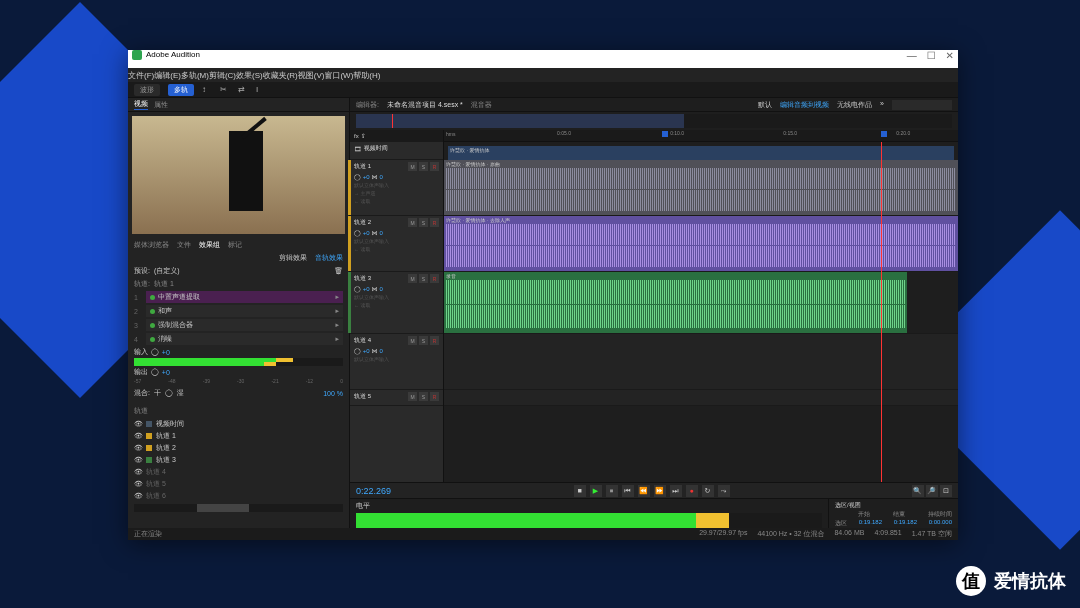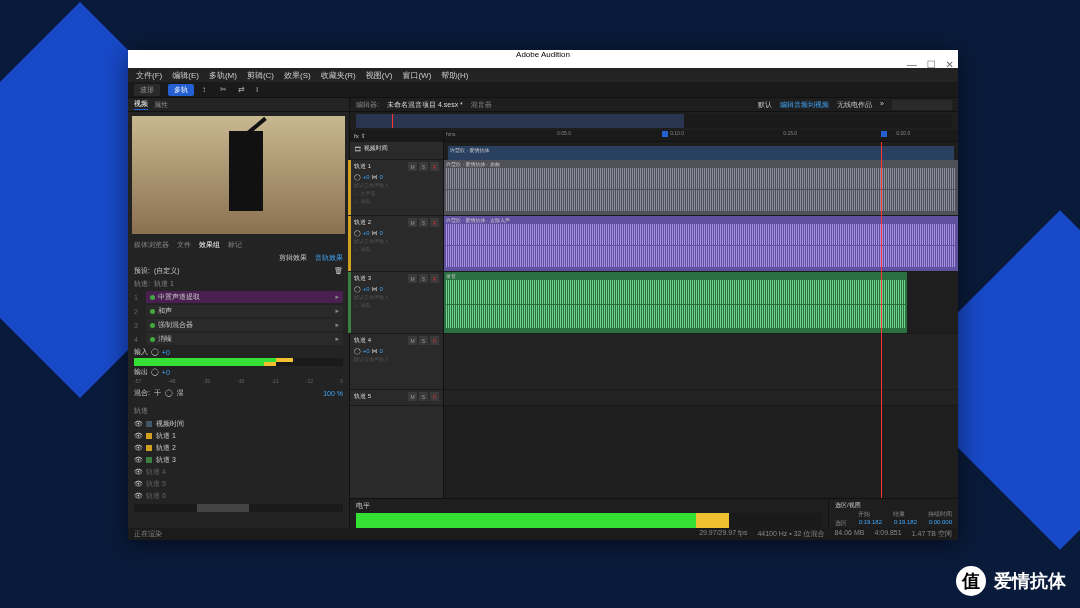--- a/index.html
+++ b/index.html
@@ -2,24 +2,24 @@
 <html><head>
 <meta charset="utf-8">
 <style>
 * { margin:0; padding:0; box-sizing:border-box; font-family:"Microsoft YaHei",Arial,sans-serif; }
 body { background:#0a1a3a; width:1080px; height:608px; position:relative; overflow:hidden; }
 .bgshape { position:absolute; background:#1a4fd8; }
 .bgshape.s1 { width:280px; height:280px; left:-60px; top:60px; transform:rotate(45deg); opacity:.9; }
 .bgshape.s2 { width:240px; height:240px; right:-100px; top:260px; transform:rotate(45deg); opacity:.9; }
 
 .window { position:absolute; left:128px; top:50px; width:830px; height:490px; background:#1e1e1e; box-shadow:0 4px 24px rgba(0,0,0,.5); font-size:8px; color:#ccc; }
-.titlebar { height:18px; background:#fff; color:#000; display:flex; align-items:center; padding:0 4px;flex-direction:column; }
+.titlebar { height:18px; background:#fff; color:#000; display:flex; padding:0 4px; }
 .titlebar .appicon { width:10px; height:10px; background:#2ea44f; border-radius:2px; margin-right:4px; }
 .titlebar .winbtns { margin-left:auto; display:flex; gap:10px; font-size:10px; color:#666; }
-.menubar { height:14px; background:#232323; display:flex; gap:10px; padding:0 8px; align-items:center; color:#ccc; }
+.menubar { height:14px; background:#232323; display:flex; padding:0 0; align-items:center; color:#ccc; }
 .menubar span { cursor:pointer; }
 .toolbar { height:16px; background:#1a1a1a; display:flex; align-items:center; padding:0 6px; gap:8px; border-bottom:1px solid #111; }
 .modebtn { padding:1px 6px; background:#2a2a2a; border-radius:2px; color:#999; font-size:7px; }
 .modebtn.active { background:#2560d2; color:#fff; }
 .toolicon { width:10px; height:10px; display:inline-block; color:#aaa; }
 .mainrow { display:flex; height:442px; }
 
 .leftcol { width:222px; background:#232323; display:flex; flex-direction:column; border-right:1px solid #111; }
 .tabs { height:14px; display:flex; gap:6px; padding:0 6px; align-items:center; border-bottom:1px solid #111; }
 .tabs .tab { color:#888; font-size:7px; }
@@ -442,20 +442,38 @@
                 <span>录音</span>
                 <div class="wave grn"></div><div class="wave grn"></div>
               </div>
             </div>
             <div class="track" style="top:192px;height:56px;background:#232323"></div>
             <div class="track" style="top:248px;height:16px;background:#232323"></div>
           </div>
         </div>
       </div>
 
+      <div class="transport">
+        <span class="tc">0:22.269</span>
+        <span class="tbtn">■</span>
+        <span class="tbtn play">▶</span>
+        <span class="tbtn">⏸</span>
+        <span class="tbtn">⏮</span>
+        <span class="tbtn">⏪</span>
+        <span class="tbtn">⏩</span>
+        <span class="tbtn">⏭</span>
+        <span class="tbtn rec">●</span>
+        <span class="tbtn">↻</span>
+        <span class="tbtn">⤳</span>
+        <div class="zoom">
+          <span class="tbtn">🔍</span>
+          <span class="tbtn">🔎</span>
+          <span class="tbtn">⊡</span>
+        </div>
+      </div>
 
       <div class="lvlrow">
         <div class="lvl-l">
           <div class="lab">电平</div>
           <div class="lvlmeter">
             <div class="g" style="width:73%"></div>
               <div class="y" style="left:73%;width:7%"></div>
           </div>
           <div class="scale">
               <span>-57</span>

